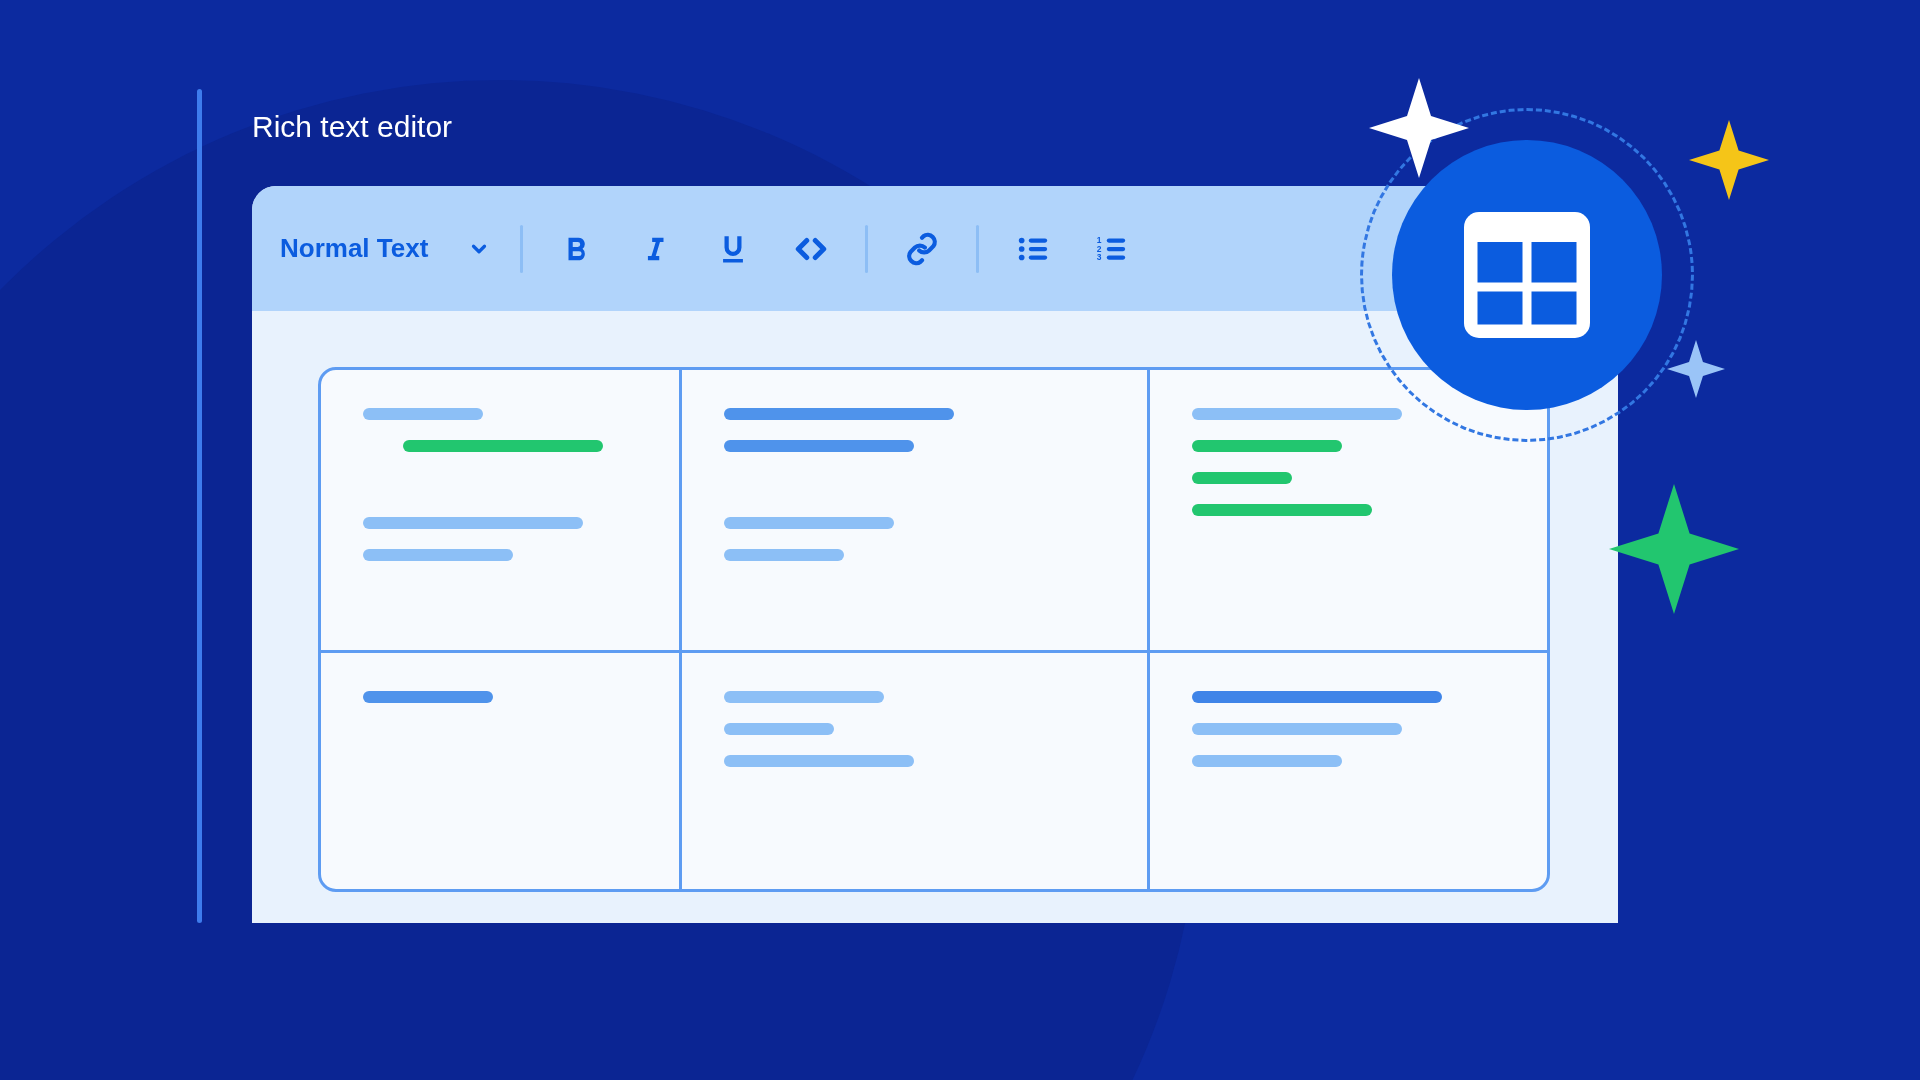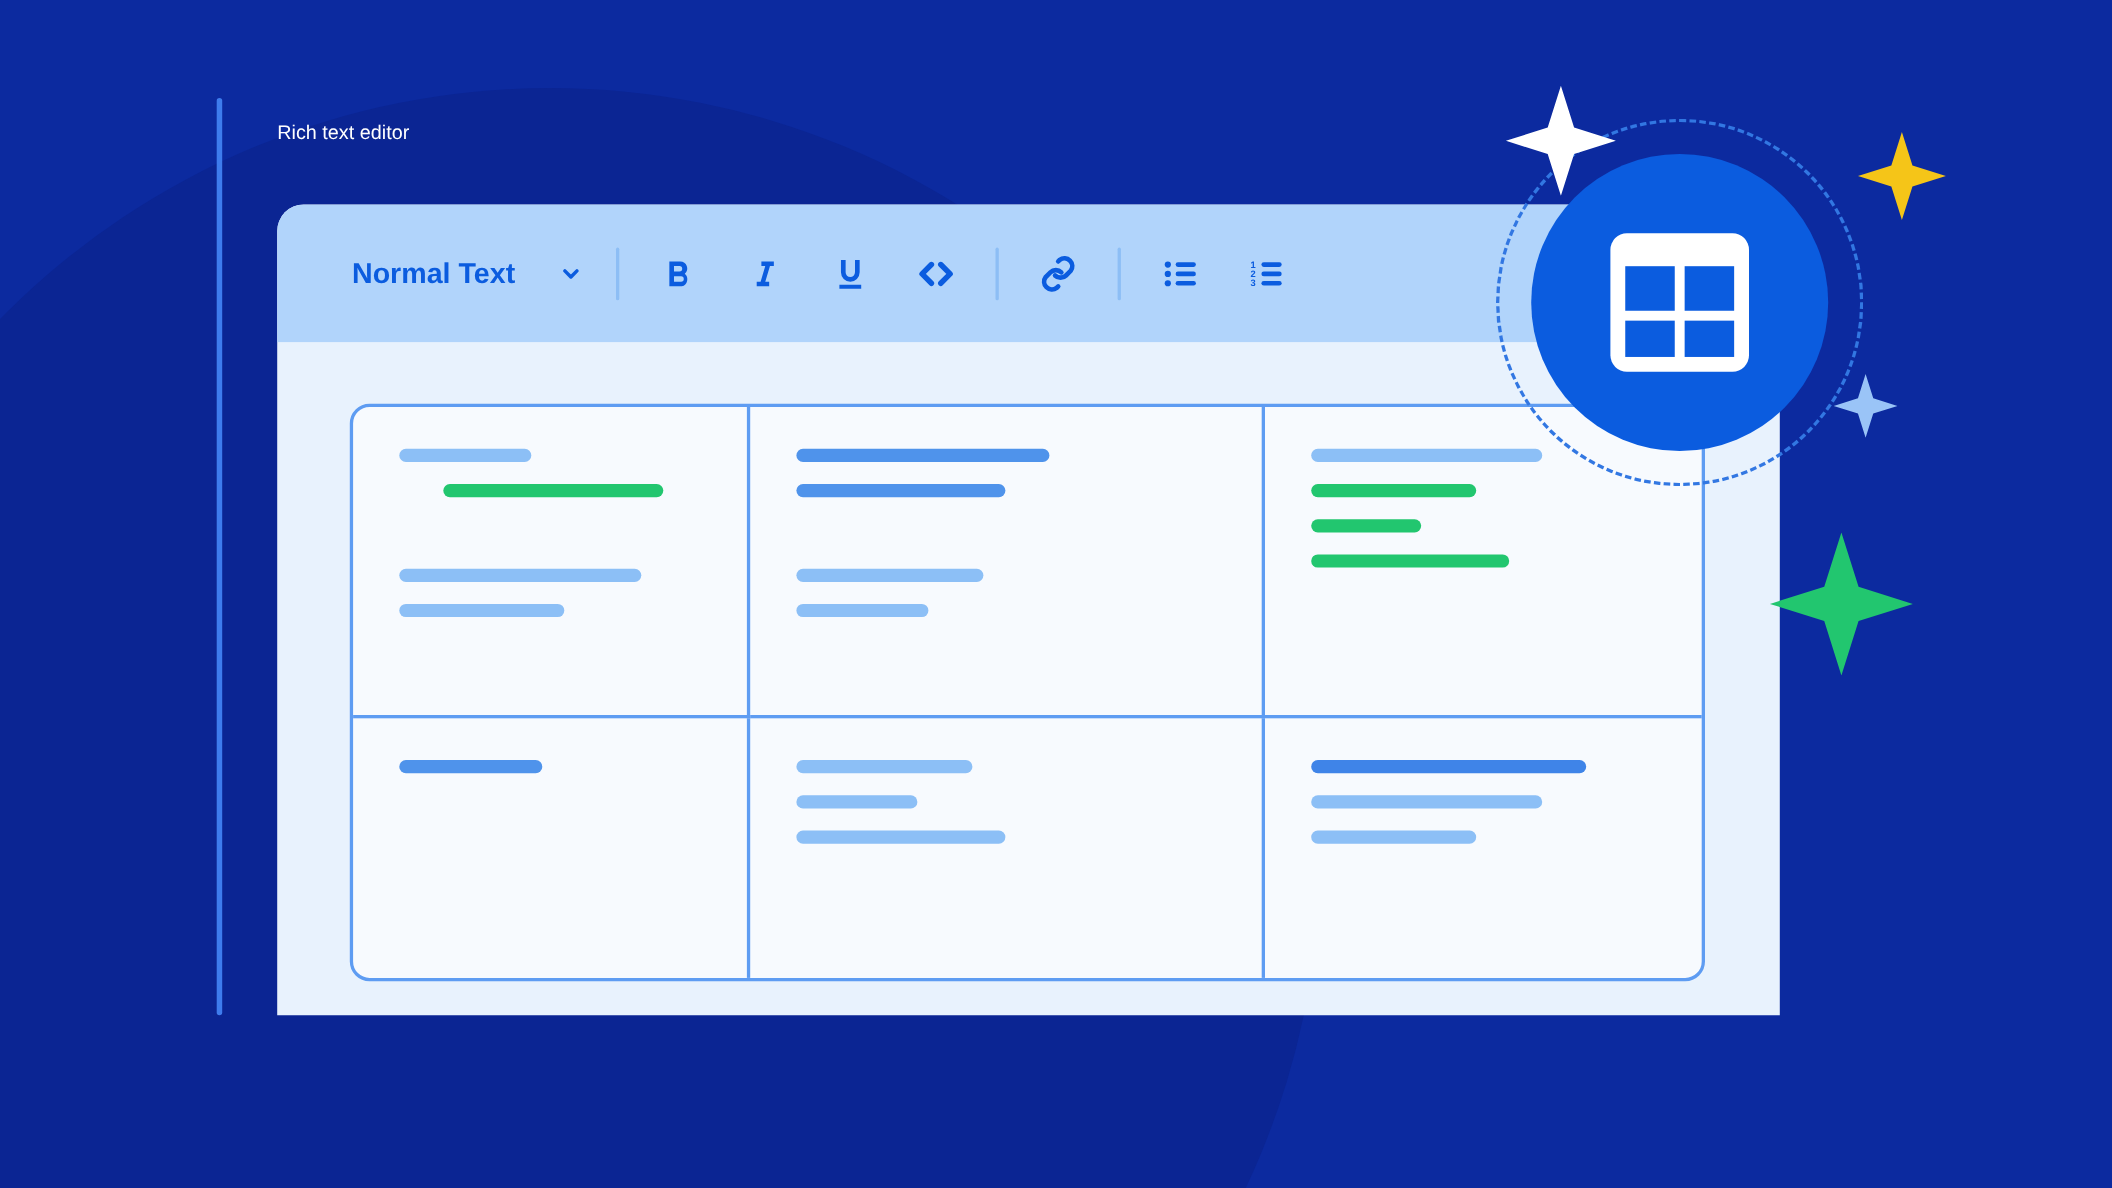--- a/index.html
+++ b/index.html
@@ -31,41 +31,41 @@
   height: 834px;
   background: #3E7CED;
   border-radius: 3px;
 }
 
 .title {
   position: absolute;
   left: 252px;
   top: 110px;
   color: #fff;
-  font-size: 18px;
+  font-size: 30px;
   font-weight: 400;
 }
 
 .editor-window {
   position: absolute;
   left: 252px;
   top: 186px;
   width: 1366px;
   height: 737px;
   background: #E8F2FD;
   border-radius: 24px 24px 0 0;
   overflow: hidden;
 }
 
 .toolbar {
   height: 125px;
   background: #B1D4FB;
   display: flex;
   align-items: center;
-  padding: 0 68px;
+  padding: 0 28px;
   gap: 30px;
 }
 
 .text-style-dropdown {
   display: flex;
   align-items: center;
   gap: 40px;
   color: #0B5CDF;
   font-size: 26px;
   font-weight: 600;

